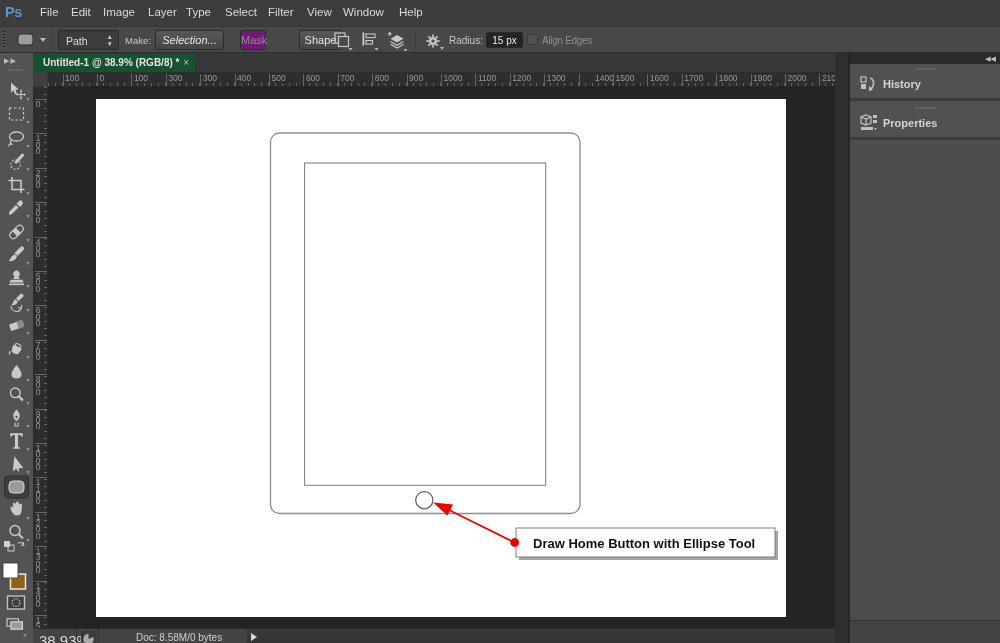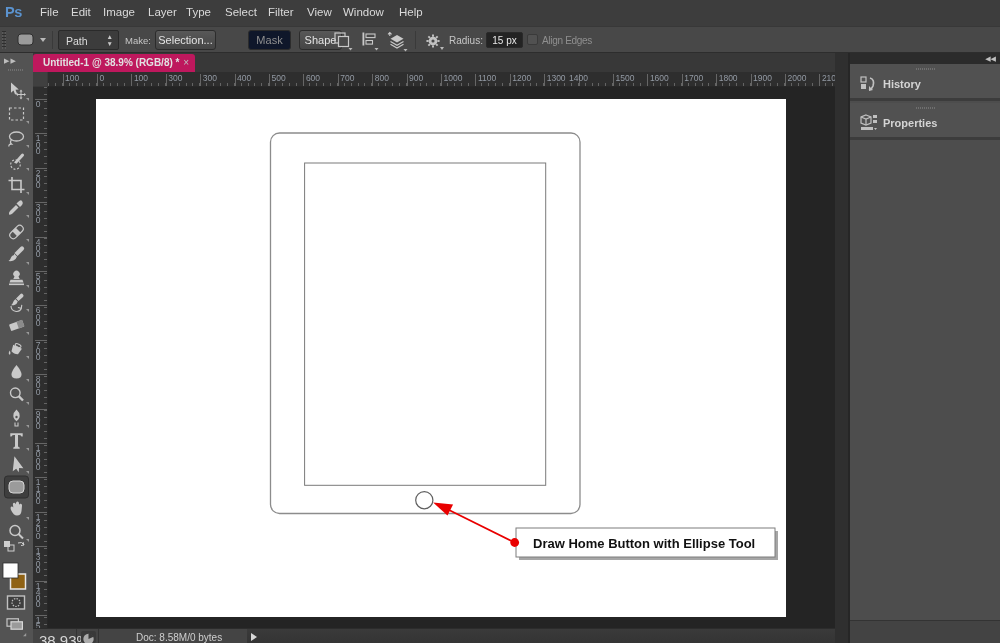--- a/index.html
+++ b/index.html
@@ -16,21 +16,21 @@
   .obtn{position:absolute;top:3px;height:20px;box-sizing:border-box;border:1px solid #2c2c2c;
         border-radius:3px;background:linear-gradient(#585858,#454545);
         color:#e4e4e4;font-size:11px;text-align:center;line-height:18px;}
   .odark{position:absolute;top:3px;height:20px;box-sizing:border-box;border:1px solid #2a2a2a;
          border-radius:2px;background:#3c3c3c;color:#dcdcdc;font-size:10.5px;}
   .olab{position:absolute;top:7.5px;font-size:10.5px;color:#c6c6c6;}
   
   #toolbar{left:0;top:53px;width:33px;height:590px;background:#535353;}
   
   #tabrow{left:33px;top:53px;width:802px;height:19px;background:#383838;}
-  #tab{position:absolute;left:0px;top:1px;width:162px;height:18px;background:#be185d;
+  #tab{position:absolute;left:0px;top:1px;width:162px;height:18px;background:#14532d;
        border-radius:3px 3px 0 0;color:#e2e2e2;font-size:10px;font-weight:bold;}
   
   #cornerbox{left:33px;top:72px;width:15px;height:15px;background:#404040;border-right:1px solid #393939;border-bottom:1px solid #393939;box-sizing:border-box;}
   #hruler{left:48px;top:72px;width:787px;height:15px;background:#2e2e2e;border-bottom:1px solid #272727;box-sizing:border-box;overflow:hidden;}
   #vruler{left:33px;top:87px;width:15px;height:541px;background:#2e2e2e;border-right:1px solid #272727;box-sizing:border-box;overflow:hidden;}
   .htick{position:absolute;top:2px;bottom:0;width:1px;background:#666666;}
   .hlab{position:absolute;top:1px;font-size:8.5px;color:#939aa4;}
   .vtick{position:absolute;left:2px;right:0;height:1px;background:#666666;}
   .vlab{position:absolute;left:1px;font-size:8.5px;line-height:6.3px;color:#939aa4;text-align:center;width:8px;}
   #hminor{position:absolute;left:0;bottom:0;height:3.5px;width:100%;
@@ -79,22 +79,22 @@
       <rect x="1" y="1" width="15" height="11" rx="3" fill="#9b9b9b" stroke="#2e2e2e"></rect>
     </svg>
     <div style="position:absolute;left:40px;top:11px;width:0;height:0;border-left:3.5px solid transparent;border-right:3.5px solid transparent;border-top:4px solid #b9b9b9;"></div>
     <div style="position:absolute;left:52px;top:4px;width:1px;height:18px;background:#3a3a3a;"></div>
 
     <div class="odark" style="left:58px;width:61px;">
       <span style="position:absolute;left:7px;top:3.5px;">Path</span>
       <span style="position:absolute;right:5px;top:2px;color:#c9c9c9;font-size:6.5px;line-height:7px;">▲<br>▼</span>
     </div>
     <span class="olab" style="left:125px;font-size:9.5px;top:8px;">Make:</span>
-    <div class="obtn" style="left:155px;width:61px;">Selection...</div>
-    <div class="obtn" style="left:248px;width:43px;background:#0f172a;color:#8f8f8f;">Mask</div>
+    <div class="obtn" style="left:155px;width:69px;font-style:italic;">Selection...</div>
+    <div class="obtn" style="left:240px;width:26px;background:#701a75;color:#8f8f8f;">Mask</div>
     <div class="obtn" style="left:279px;width:43px;margin-left:20px;">Shape</div>
 
     <svg style="position:absolute;left:334px;top:5px" width="20" height="19" viewBox="0 0 20 19">
       <rect x="1" y="1" width="10" height="10" fill="none" stroke="#c9c9c9" stroke-width="1.2"></rect>
       <rect x="4.5" y="4.5" width="10" height="10" fill="#4a4a4a" stroke="#c9c9c9" stroke-width="1.2"></rect>
       <path d="M14.5 16 l4 0 l-2 2.5 z" fill="#b9b9b9"></path>
     </svg>
     <svg style="position:absolute;left:361px;top:5px" width="20" height="19" viewBox="0 0 20 19">
       <rect x="1.5" y="0.5" width="1.8" height="13" fill="#c9c9c9"></rect>
       <rect x="5" y="2" width="9" height="3.6" fill="none" stroke="#c9c9c9" stroke-width="1.1"></rect>
@@ -295,21 +295,21 @@
       <div class="hlab" style="left: 361.1px;">900</div>
       <div class="htick" style="left: 393px;"></div>
       <div class="hlab" style="left: 395.5px;">1000</div>
       <div class="htick" style="left: 427.4px;"></div>
       <div class="hlab" style="left: 429.9px;">1100</div>
       <div class="htick" style="left: 461.8px;"></div>
       <div class="hlab" style="left: 464.3px;">1200</div>
       <div class="htick" style="left: 496.2px;"></div>
       <div class="hlab" style="left: 498.7px;">1300</div>
       <div class="htick" style="left: 530.6px;"></div>
-      <div class="hlab" style="left: 521px;">1400</div>
+      <div class="hlab" style="left: 547px;">1400</div>
       <div class="htick" style="left: 565px;"></div>
       <div class="hlab" style="left: 567.5px;">1500</div>
       <div class="htick" style="left: 599.4px;"></div>
       <div class="hlab" style="left: 601.9px;">1600</div>
       <div class="htick" style="left: 633.8px;"></div>
       <div class="hlab" style="left: 636.3px;">1700</div>
       <div class="htick" style="left: 668.2px;"></div>
       <div class="hlab" style="left: 670.7px;">1800</div>
       <div class="htick" style="left: 702.6px;"></div>
       <div class="hlab" style="left: 705.1px;">1900</div>

